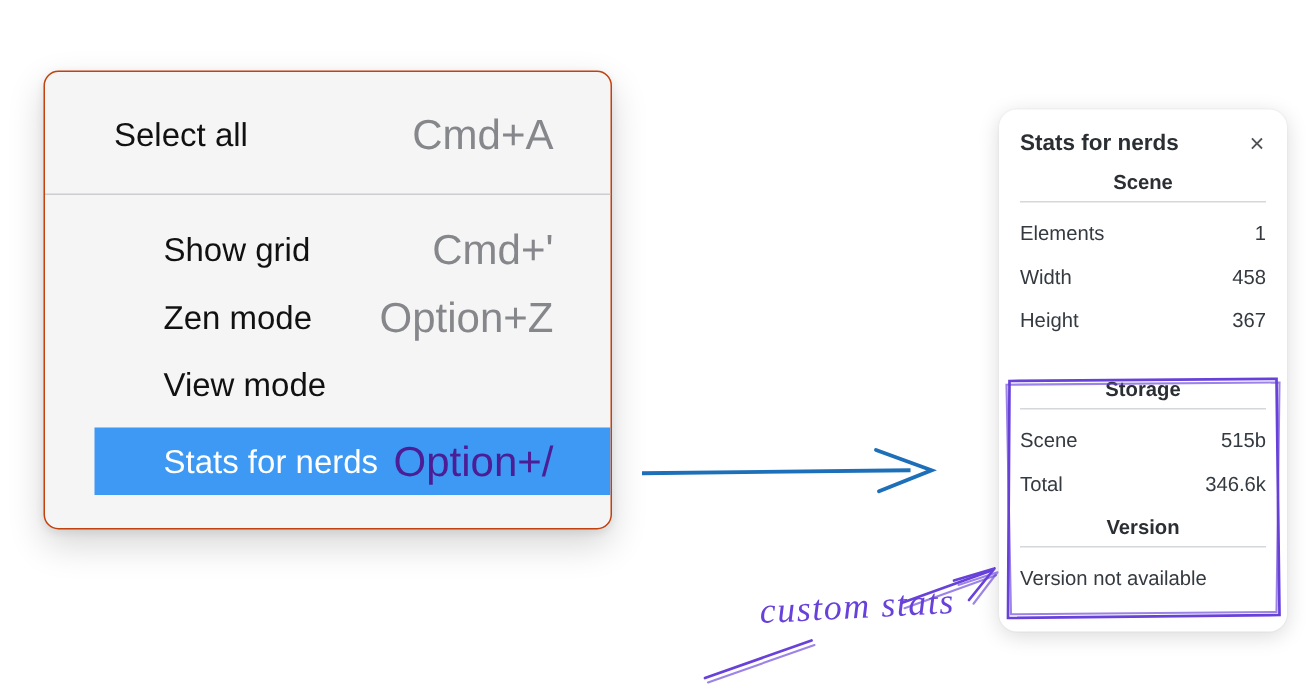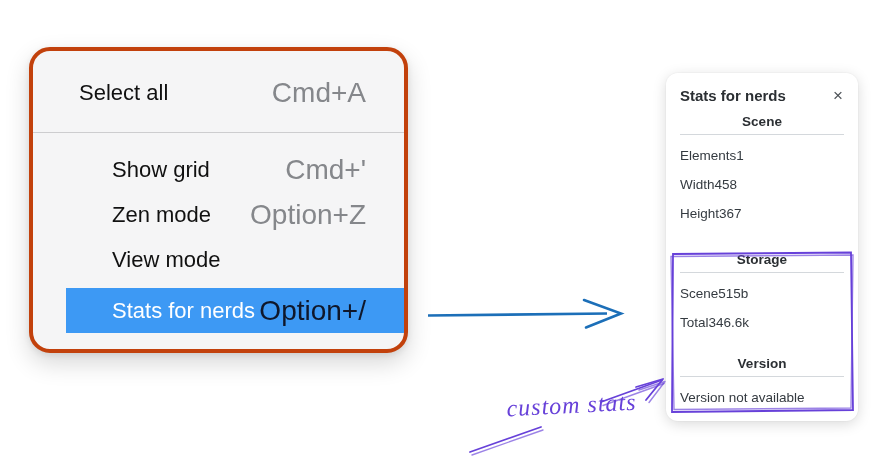--- a/index.html
+++ b/index.html
@@ -17,43 +17,43 @@
     background: #ffffff;
     overflow: hidden;
   }
 
   
   .context-menu {
     position: absolute;
     left: 29px; top: 47px;
     width: 379px; height: 306px;
     background: #f5f5f6;
-    border: 4px solid #c2410c;
-    border-radius: 21px;
+    border: 1px solid #c2410c;
+    border-radius: 10px;
     box-shadow: 0 10px 24px rgba(0,0,0,.16), 0 2px 6px rgba(0,0,0,.08);
     font-size: 22px;
     color: #111;
     overflow: hidden;
   }
   .menu-group-top { padding: 19px 0 17px; }
   .menu-divider { border-top: 1px solid #cdcdcf; }
   .menu-group-main { padding: 14px 0 0; margin-left: 33px; }
   .menu-row {
     height: 45px;
     display: flex; align-items: center; justify-content: space-between;
     padding: 0 38px 0 46px;
     cursor: default;
   }
   .menu-row .shortcut { color: #85878b; font-size: 28px; }
   .menu-row.highlighted {
     background: var(--highlight_blue);
     color: #ffffff;
     margin-top: 6px;
   }
-  .menu-row.highlighted .shortcut { color: #0f172a; }
+  .menu-row.highlighted .shortcut { color: #4c1d95; }
 
   
   .stats-panel {
     position: absolute;
     left: 666px; top: 73px;
     width: 192px; height: 348px;
     background: #ffffff;
     border-radius: 12px;
     box-shadow: 0 3px 14px rgba(0,0,0,.15), 0 0 0 1px rgba(0,0,0,.02);
     padding: 12px 13px 10px;
@@ -68,21 +68,21 @@
   .panel-close {
     font-size: 17px; line-height: 1; color: #4e5358;
     background: none; border: none; cursor: pointer;
     font-family: "Liberation Sans", sans-serif; padding: 0 1px;
   }
   .section-header {
     text-align: center; font-weight: bold; margin-top: 24px; color: #2b2f33;
   }
   .section-divider { border-bottom: 1px solid #d4d8dc; margin: 5px 1px 6px; }
   .stat-row {
-    display: flex; align-items: center; justify-content: flex-start;
+    display: flex; align-items: center; justify-content: space-between;
     height: 29px; padding: 0 1px;
   }
   .panel-note { height: 29px; display: flex; align-items: center; padding: 0 1px; }
 
   
   .overlay { position: absolute; left: 0; top: 0; pointer-events: none; }
   .stroke-blue { stroke: var(--arrow_blue); fill: none; }
   .stroke-purple { stroke: var(--annotation_purple); fill: none; }
   .custom-stats-label {
     position: absolute;
@@ -153,21 +153,21 @@
     <div class="section-divider"></div>
     <div class="stat-row">
       <span>Scene</span>
       <span>515b</span>
     </div>
     <div class="stat-row">
       <span>Total</span>
       <span>346.6k</span>
     </div>
 
-    <div class="section-header" style="margin-top:19px;">Version</div>
+    <div class="section-header" style="margin-top:7px;">Version</div>
     <div class="section-divider"></div>
     <div class="panel-note">Version not available</div>
   </div>
 
   <svg class="overlay" width="873" height="461" viewBox="0 0 873 461">
 
     <g>
       <path class="stroke-blue" d="M428,315.5 L607,313.5" stroke-width="2.6"></path>
       <path class="stroke-blue" d="M584,300 L621,313.5 L586,327.5" stroke-width="2.6" stroke-linecap="round"></path>
     </g>

